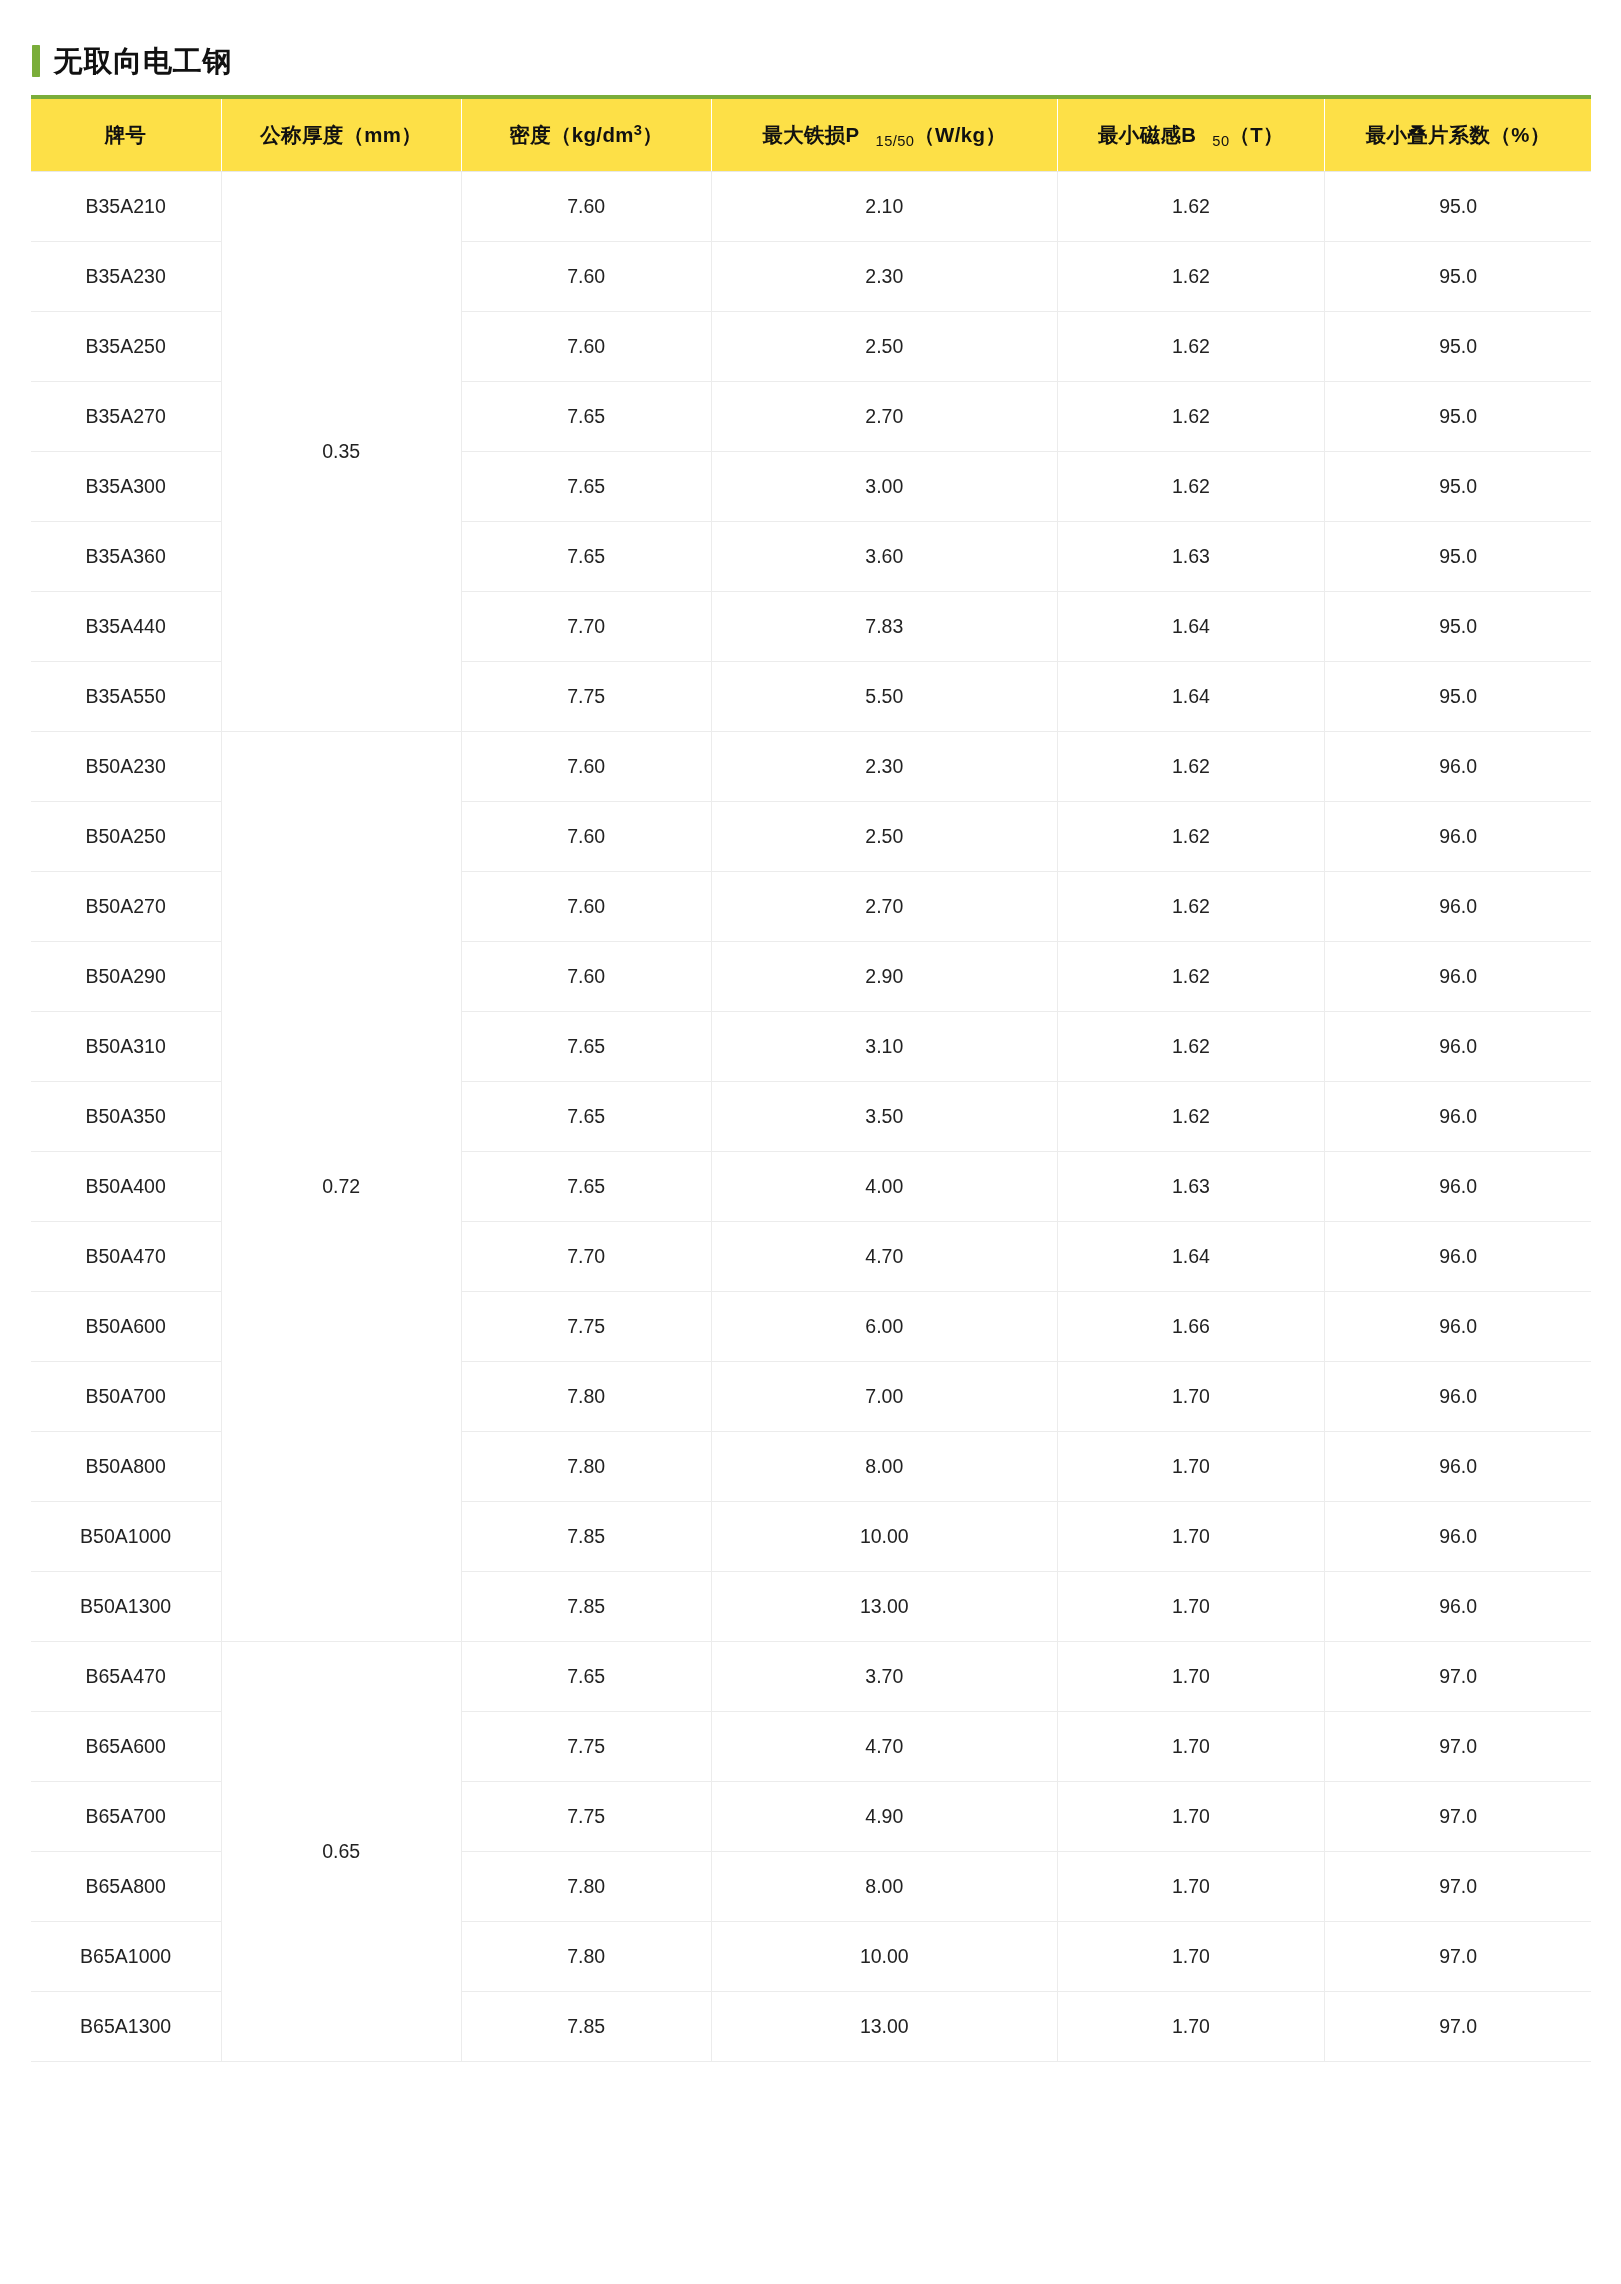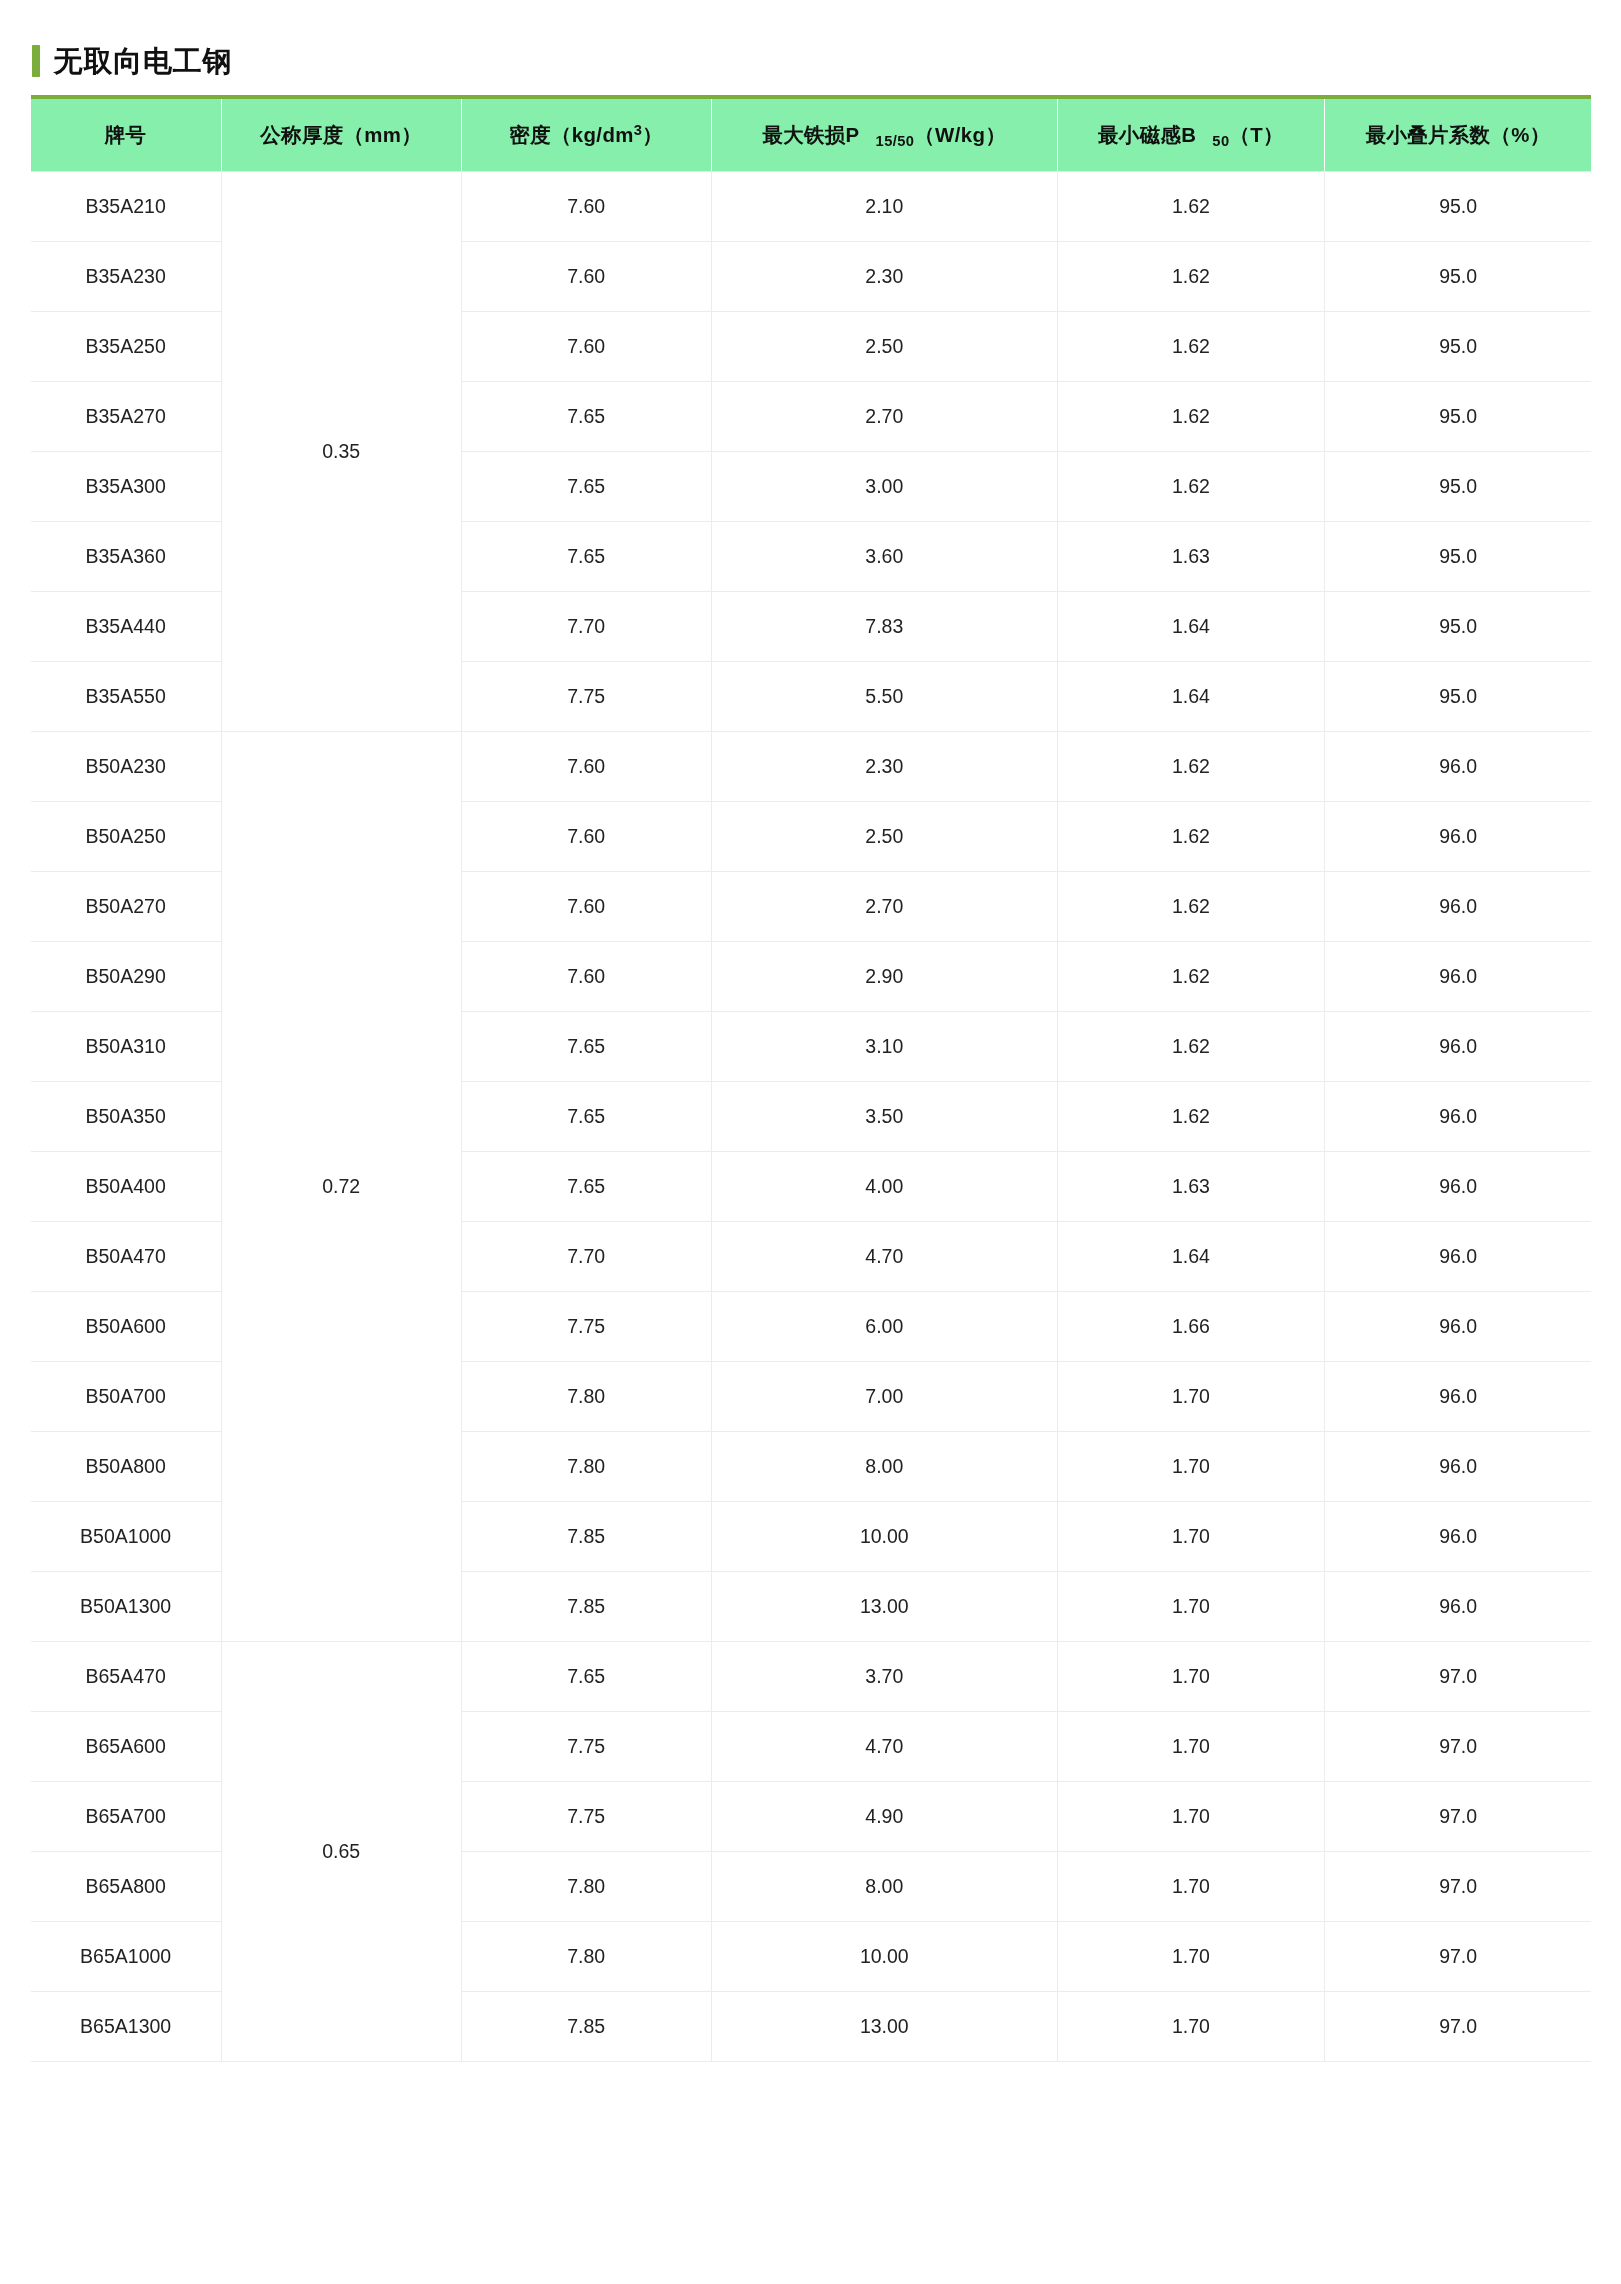--- a/index.html
+++ b/index.html
@@ -69,21 +69,21 @@
     font-size: 19.5px;
   }
   table.spec col.c-grade  { width: 12.2%; }
   table.spec col.c-thick  { width: 15.4%; }
   table.spec col.c-dens   { width: 16.0%; }
   table.spec col.c-loss   { width: 22.2%; }
   table.spec col.c-flux   { width: 17.1%; }
   table.spec col.c-stack  { width: 17.1%; }
 
   table.spec thead th {
-    background: #86efac;
+    background: #fde047;
     font-size: 20.4px;
     font-weight: 700;
     color: #111111;
     text-align: center;
     padding: 22px 5.1px;
     border-right: 0.8px solid #ffffff;
     border-bottom: 0.8px solid #e8e8e8;
     white-space: nowrap;
     letter-spacing: 0.4px;
   }
@@ -101,21 +101,21 @@
     white-space: nowrap;
   }
   table.spec tbody td:last-child { border-right: none; }
   table.spec tbody tr:last-child td { border-bottom: 0.8px solid #ececec; }
 
   td.thickness-cell {
     vertical-align: middle;
     border-right: 0.8px solid #ececec;
   }
 
-  sub { font-size: 0.72em; vertical-align: -0.28em; font-weight: 700; margin-left: 16px; }
+  sub { font-size: 0.72em; vertical-align: -0.28em; font-weight: 400; margin-left: 16px; }
   sup { font-size: 0.72em; vertical-align: 0.48em; font-weight: 700; }
 </style>
 </head>
 <body>
 
 <div class="page">
 
   <div class="title-row">
     <span class="title-bar"></span>
     <h1 class="title-text">无取向电工钢</h1>

